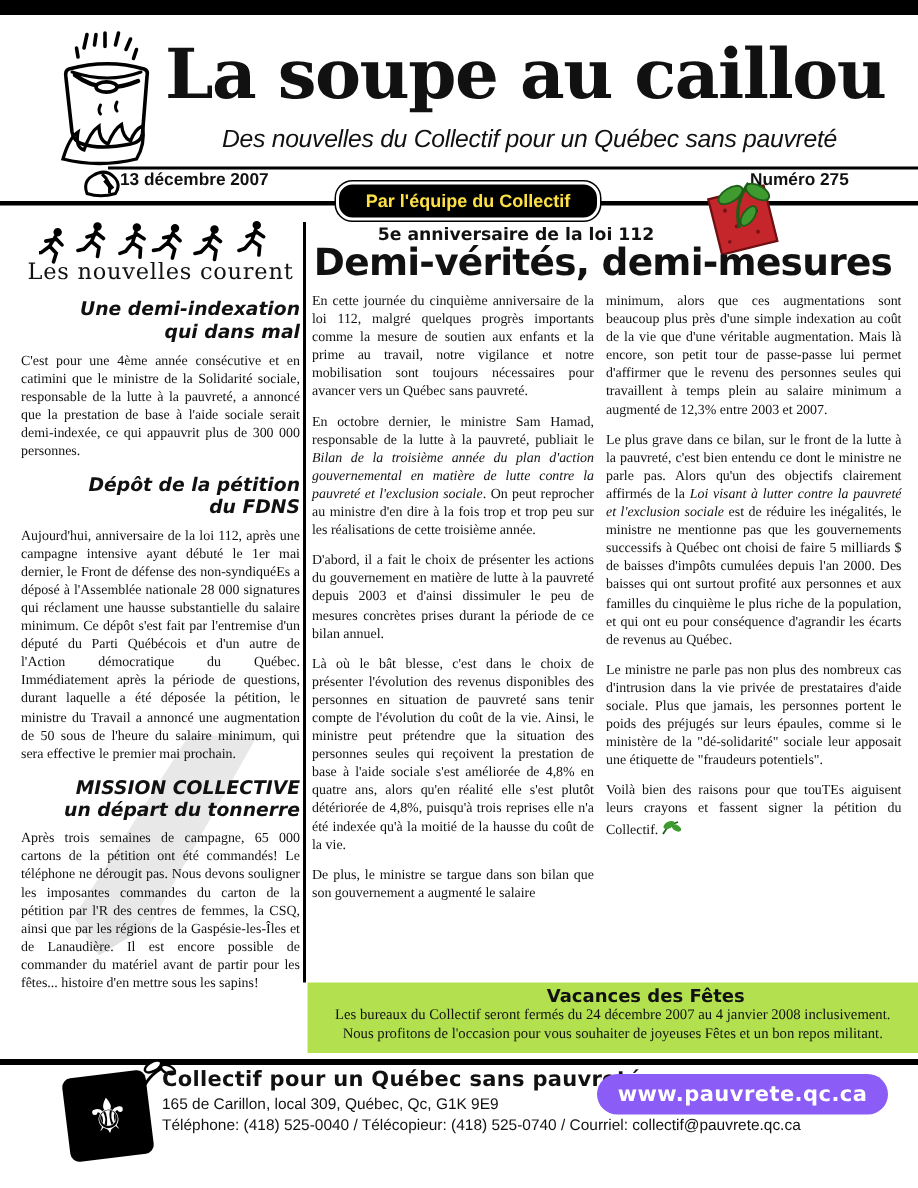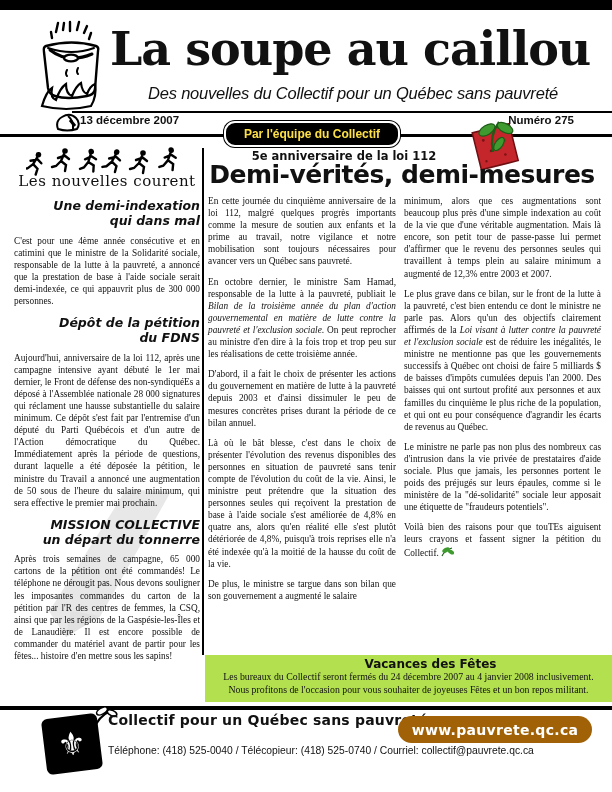--- a/index.html
+++ b/index.html
@@ -16,21 +16,21 @@
     font-family:"DejaVu Serif",serif;font-weight:bold;
     font-size:46px;letter-spacing:-1px;white-space:nowrap;
   }
   .subtitle{
     left:118px;top:84px;width:470px;text-align:center;
     font-style:italic;font-size:16.5px;letter-spacing:-0.2px;
   }
   .rule-thin{left:72px;top:111px;width:540px;height:2px;background:#000;}
   .rule-full{left:0;top:134px;width:612px;height:2.5px;background:#000;}
   .date{left:80px;top:114px;font-weight:bold;font-size:11.5px;}
-  .issue{left:474px;top:114px;width:100px;text-align:right;font-weight:bold;font-size:11.5px;}
+  .issue{left:500px;top:114px;width:100px;text-align:left;font-weight:bold;font-size:11.5px;}
   .byline-pill{
     left:224px;top:121px;width:172px;height:22px;background:#000;
     border-radius:11px;color:#fde047;font-weight:bold;font-size:12px;
     display:flex;align-items:center;justify-content:center;
     border:2px solid #fff;box-shadow:0 0 0 1px #000;
   }
   
   .divider{left:202px;top:148px;width:1.6px;height:507px;background:#000;}
   .sidebar{left:14px;top:146px;width:186px;}
   .runners{display:block;margin:0 auto;}
@@ -65,21 +65,21 @@
   
   .footrule{left:0;top:706px;width:612px;height:3.5px;background:#000;}
   .footlogo{left:44px;top:716px;width:56px;height:56px;background:#000;border-radius:6px;
     transform:rotate(-7deg);display:flex;align-items:center;justify-content:center;}
   .fleur{color:#fff;font-family:"DejaVu Sans",sans-serif;font-size:32px;line-height:1;}
   .sprout{left:88px;top:704px;}
   .foot-org{left:108px;top:712px;font-family:"DejaVu Sans",sans-serif;font-weight:bold;font-size:14px;letter-spacing:0.2px;}
   .foot-addr{left:108px;top:731px;font-size:10.3px;}
   .foot-contact{left:108px;top:745px;font-size:10.3px;}
   .webpill{
-    left:398px;top:716px;width:194px;height:27px;background:#a16207;border-radius:14px;
+    left:398px;top:716px;width:194px;height:27px;background:#8b5cf6;border-radius:14px;
     color:#fff;font-family:"DejaVu Sans",sans-serif;font-weight:bold;font-size:14px;
     display:flex;align-items:center;justify-content:center;letter-spacing:0.3px;cursor:pointer;
   }
 </style>
 </head>
 <body>
 
 <div class="page">
 
   <div class="abs topbar"></div>
@@ -237,19 +237,20 @@
   <div class="abs footlogo">
     <span class="fleur" style="font-family:'DejaVu Sans',sans-serif;">⚜</span>
   </div>
   <svg class="abs sprout" width="30" height="26" viewBox="0 0 30 26">
     <path d="M6 25 q4 -12 16 -18" stroke="#000" stroke-width="2" fill="none"></path>
     <ellipse cx="14" cy="7" rx="6" ry="3" fill="#fff" stroke="#000" stroke-width="1.6" transform="rotate(-30 14 7)"></ellipse>
     <ellipse cx="24" cy="9" rx="5" ry="2.6" fill="#fff" stroke="#000" stroke-width="1.6" transform="rotate(25 24 9)"></ellipse>
   </svg>
 
   <div class="abs foot-org">Collectif pour un Québec sans pauvreté</div>
+  <div class="abs foot-addr">165 de Carillon, local 309, Québec, Qc, G1K 9E9</div>
   <div class="abs foot-contact">Téléphone: (418) 525-0040 / Télécopieur: (418) 525-0740 / Courriel: collectif@pauvrete.qc.ca</div>
 
   <div class="abs webpill">
     <span>www.pauvrete.qc.ca</span>
   </div>
 
 </div>
 
 </body></html>

